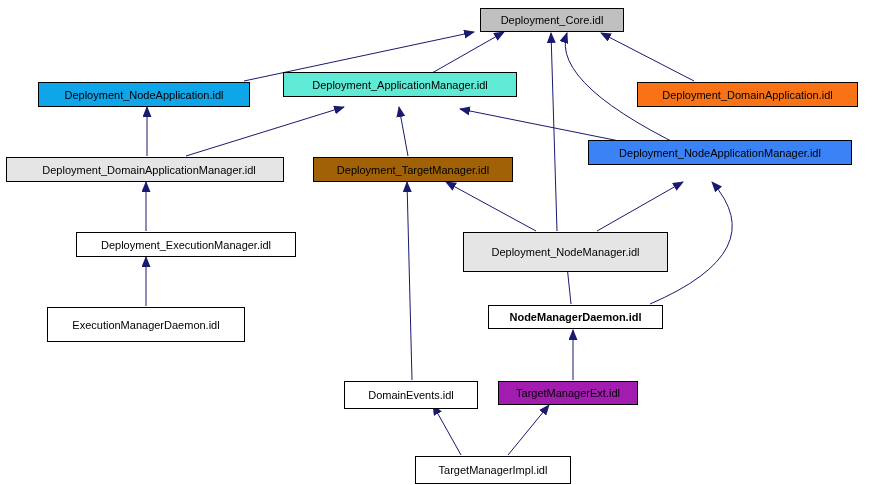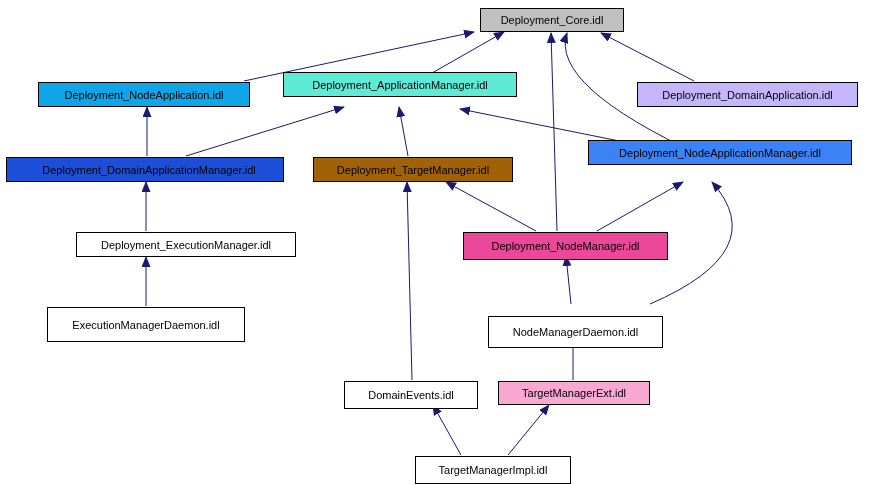--- a/index.html
+++ b/index.html
@@ -69,25 +69,25 @@
         <path d="M412,380 L407,182" fill="none" stroke="#191970" stroke-width="1" marker-end="url(#arrow)"></path>
         <path d="M573,380 L573,330" fill="none" stroke="#191970" stroke-width="1" marker-end="url(#arrow)"></path>
         <path d="M461,455 L433,405" fill="none" stroke="#191970" stroke-width="1" marker-end="url(#arrow)"></path>
         <path d="M508,455 L549,405" fill="none" stroke="#191970" stroke-width="1" marker-end="url(#arrow)"></path>
       </g>
   </svg>
   <div id="nodes">
       <div class="node highlighted" style="left: 480px; top: 8px; width: 144px; height: 24px; border-color: rgb(0, 0, 0); background: rgb(192, 192, 192);">Deployment_Core.idl</div>
       <div class="node" style="left: 38px; top: 82px; width: 212px; height: 25px; border-color: rgb(0, 0, 0); background: #0ea5e9;">Deployment_NodeApplication.idl</div>
       <div class="node" style="left: 283px; top: 72px; width: 234px; height: 25px; border-color: rgb(0, 0, 0); background: #5eead4;">Deployment_ApplicationManager.idl</div>
-      <div class="node" style="left: 637px; top: 82px; width: 221px; height: 25px; border-color: rgb(0, 0, 0); background: #c4b5fd;">Deployment_DomainApplication.idl</div>
-      <div class="node" style="left: 6px; top: 157px; width: 278px; height: 25px; border-color: rgb(0, 0, 0); background: #1d4ed8; padding-left: 8px;">Deployment_DomainApplicationManager.idl</div>
+      <div class="node" style="left: 637px; top: 82px; width: 221px; height: 25px; border-color: rgb(0, 0, 0); background: #f97316;">Deployment_DomainApplication.idl</div>
+      <div class="node" style="left: 6px; top: 157px; width: 278px; height: 25px; border-color: rgb(0, 0, 0); background: #e5e5e5; padding-left: 8px;">Deployment_DomainApplicationManager.idl</div>
       <div class="node" style="left: 313px; top: 157px; width: 200px; height: 25px; border-color: rgb(0, 0, 0); background: #a16207;">Deployment_TargetManager.idl</div>
       <div class="node" style="left: 588px; top: 140px; width: 264px; height: 25px; border-color: rgb(0, 0, 0); background: #3b82f6;">Deployment_NodeApplicationManager.idl</div>
       <div class="node" style="left: 36px; top: 232px; width: 220px; height: 25px; border-color: rgb(0, 0, 0); background: rgb(255, 255, 255); margin-left: 40px;">Deployment_ExecutionManager.idl</div>
-      <div class="node" style="left: 463px; top: 232px; width: 205px; height: 28px; border-color: rgb(0, 0, 0); background: #ec4899;">Deployment_NodeManager.idl</div>
+      <div class="node" style="left: 463px; top: 232px; width: 205px; height: 40px; border-color: rgb(0, 0, 0); background: #e5e5e5;">Deployment_NodeManager.idl</div>
       <div class="node" style="left: 47px; top: 307px; width: 198px; height: 35px; border-color: rgb(0, 0, 0); background: rgb(255, 255, 255);">ExecutionManagerDaemon.idl</div>
-      <div class="node" style="left: 488px; top: 316px; width: 175px; height: 32px; border-color: rgb(0, 0, 0); background: rgb(255, 255, 255);">NodeManagerDaemon.idl</div>
+      <div class="node" style="left: 488px; top: 305px; width: 175px; height: 24px; border-color: rgb(0, 0, 0); background: rgb(255, 255, 255); font-weight: bold;">NodeManagerDaemon.idl</div>
       <div class="node" style="left: 344px; top: 381px; width: 134px; height: 28px; border-color: rgb(0, 0, 0); background: rgb(255, 255, 255);">DomainEvents.idl</div>
-      <div class="node" style="left: 498px; top: 381px; width: 152px; height: 24px; border-color: rgb(0, 0, 0); background: #f9a8d4;">TargetManagerExt.idl</div>
+      <div class="node" style="left: 498px; top: 381px; width: 140px; height: 24px; border-color: rgb(0, 0, 0); background: #a21caf;">TargetManagerExt.idl</div>
       <div class="node" style="left: 415px; top: 456px; width: 156px; height: 28px; border-color: rgb(0, 0, 0); background: rgb(255, 255, 255);">TargetManagerImpl.idl</div>
     </div>
 </div>
 
 </body></html>

